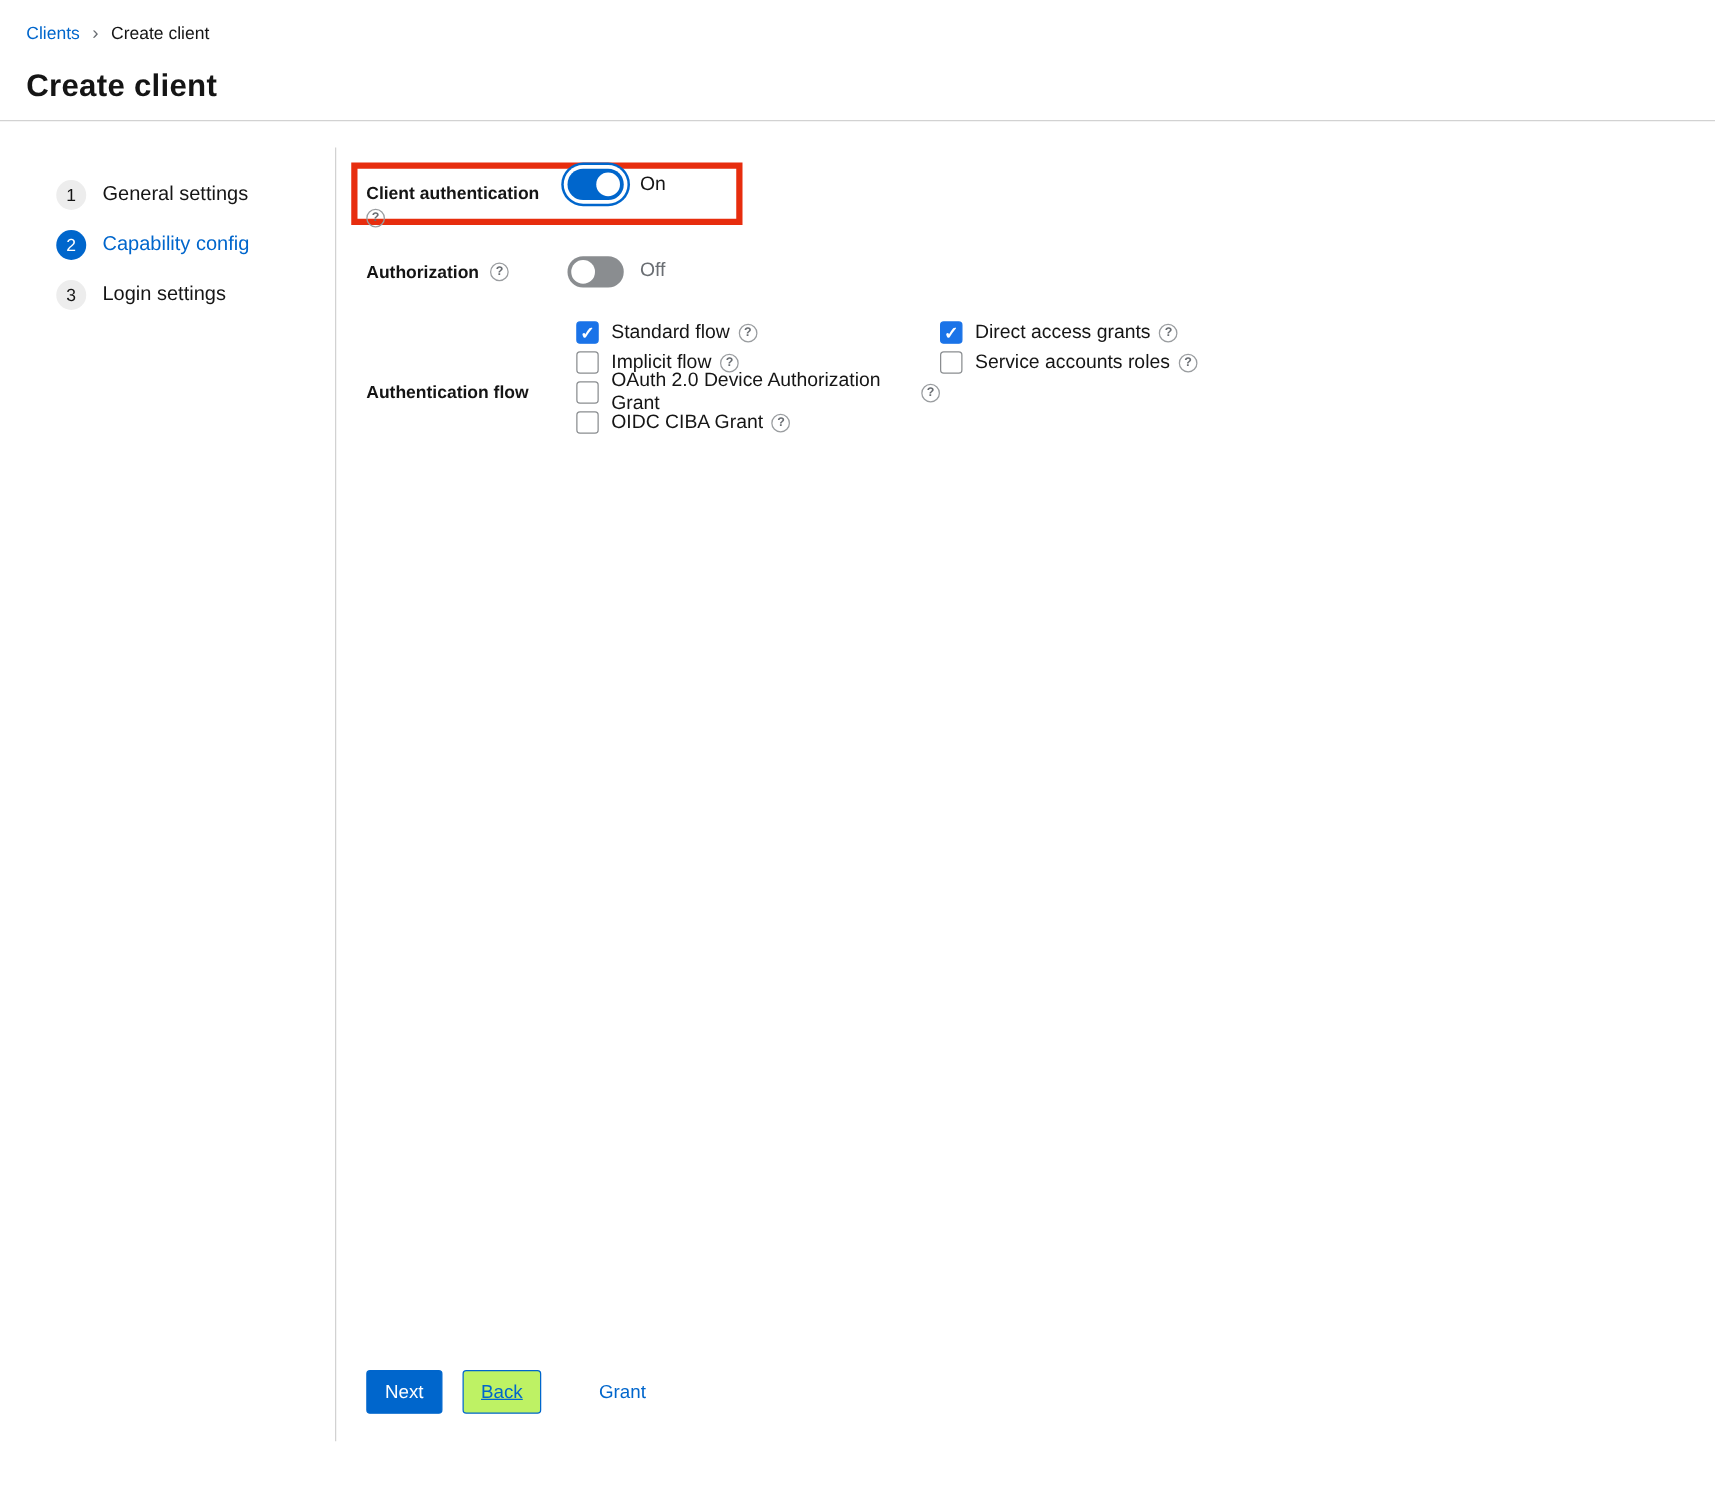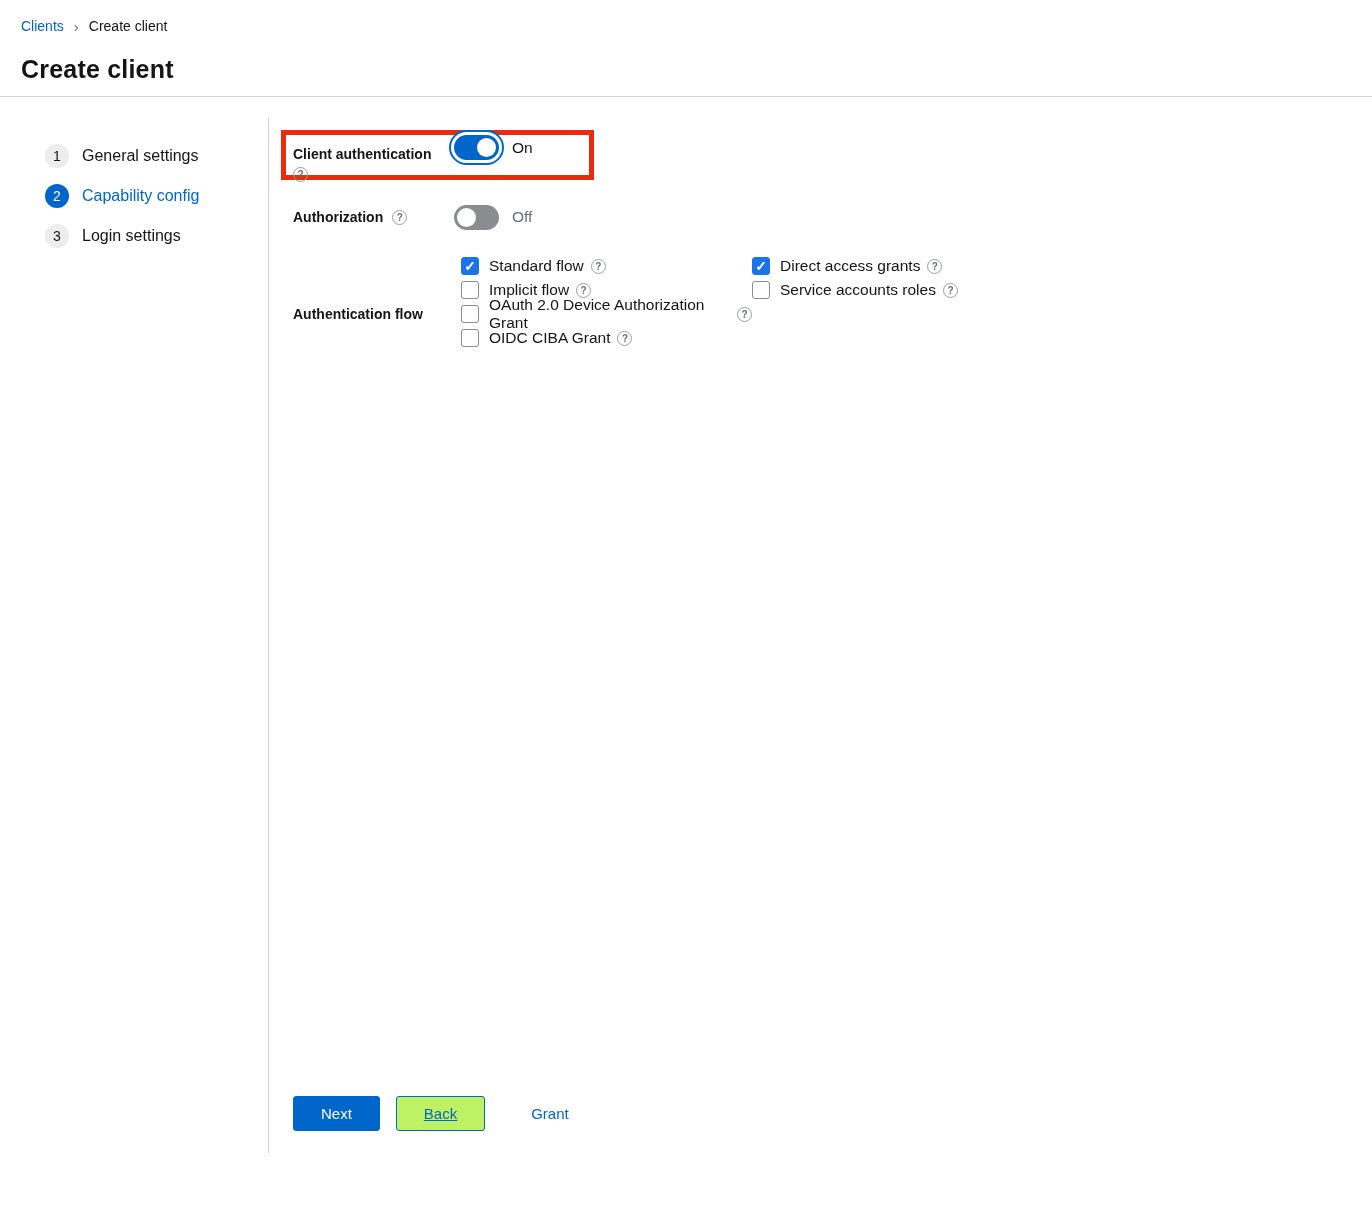--- a/index.html
+++ b/index.html
@@ -80,21 +80,21 @@
   .checkbox{
     width:18px;height:18px;border:1px solid #8a8d90;border-radius:3px;background:#fff;
     display:inline-flex;align-items:center;justify-content:center;cursor:pointer;flex:0 0 18px;
   }
   .checkbox.checked{background:var(--checkbox-checked);border-color:var(--checkbox-checked);}
   .checkbox.checked::after{content:"✓";color:#fff;font-size:14px;font-weight:700;line-height:1;}
   .check-label{margin:0 7px 0 10px;font-size:15.5px;cursor:pointer;}
 
   
   .footer{margin-top:auto;margin-bottom:22px;display:flex;align-items:center;}
-  .btn{font-family:"Liberation Sans",sans-serif;font-size:15px;border-radius:3px;cursor:pointer;padding:8px 27px;}
+  .btn{font-family:"Liberation Sans",sans-serif;font-size:15px;border-radius:3px;cursor:pointer;padding:8px 14px;}
   .btn-primary{background:var(--primary);border:1px solid var(--primary);color:#fff;margin-right:16px;}
   .btn-secondary{background:#bef264;border:1px solid var(--primary);color:var(--primary);margin-right:46px;text-decoration:underline;}
   .btn-link{background:none;border:none;color:var(--primary);padding:8px 0;}
 </style>
 </head>
 <body>
 
 <header class="page-header">
   <nav class="breadcrumb">
     <a>Clients</a>

